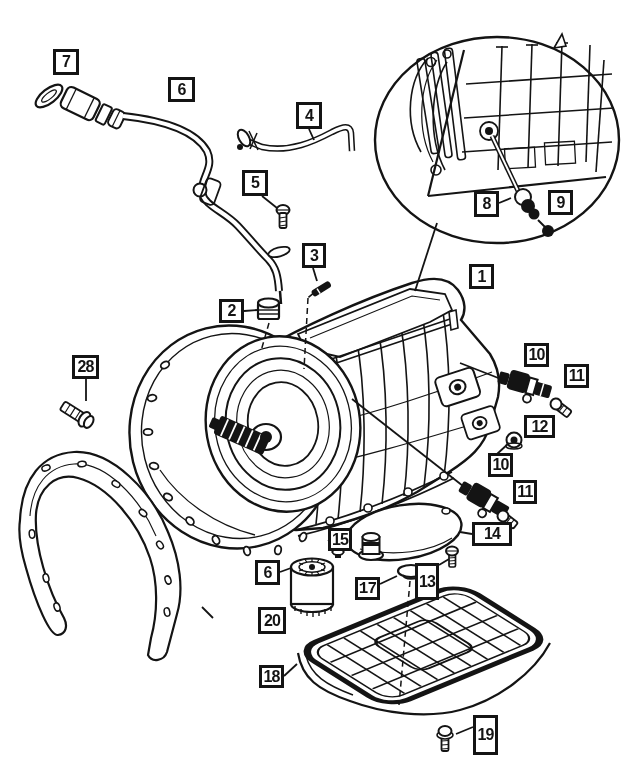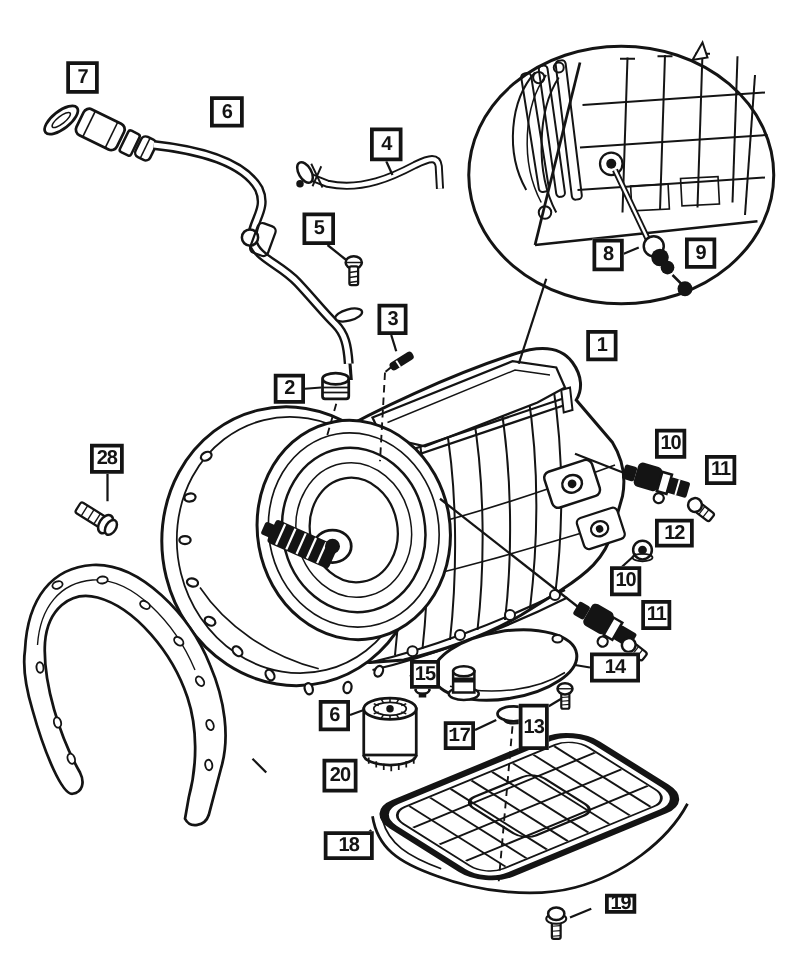--- a/index.html
+++ b/index.html
@@ -398,17 +398,17 @@
       <div class="callout" style="left: 524px; top: 415px; width: 31px; height: 23px;">12</div>
       <div class="callout" style="left: 488px; top: 453px; width: 25px; height: 24px;">10</div>
       <div class="callout" style="left: 513px; top: 480px; width: 24px; height: 24px;">11</div>
       <div class="callout" style="left: 472px; top: 522px; width: 40px; height: 24px;">14</div>
       <div class="callout" style="left: 72px; top: 355px; width: 27px; height: 24px;">28</div>
       <div class="callout" style="left: 304px; top: 528px; width: 24px; height: 23px; margin-left: 24px;">15</div>
       <div class="callout" style="left: 255px; top: 560px; width: 25px; height: 25px;">6</div>
       <div class="callout" style="left: 415px; top: 563px; width: 24px; height: 37px;">13</div>
       <div class="callout" style="left: 355px; top: 577px; width: 25px; height: 23px; font-family: Liberation Mono, monospace;">17</div>
       <div class="callout" style="left: 213px; top: 607px; width: 28px; height: 27px; margin-left: 45px;">20</div>
-      <div class="callout" style="left: 259px; top: 665px; width: 40px; height: 23px;">18</div>
-      <div class="callout" style="left: 473px; top: 715px; width: 25px; height: 16px; margin-left: 11px;">19</div>
+      <div class="callout" style="left: 259px; top: 665px; width: 25px; height: 23px;">18</div>
+      <div class="callout" style="left: 473px; top: 715px; width: 25px; height: 40px;">19</div>
     </div>
 
 </div>
 
 </body></html>

